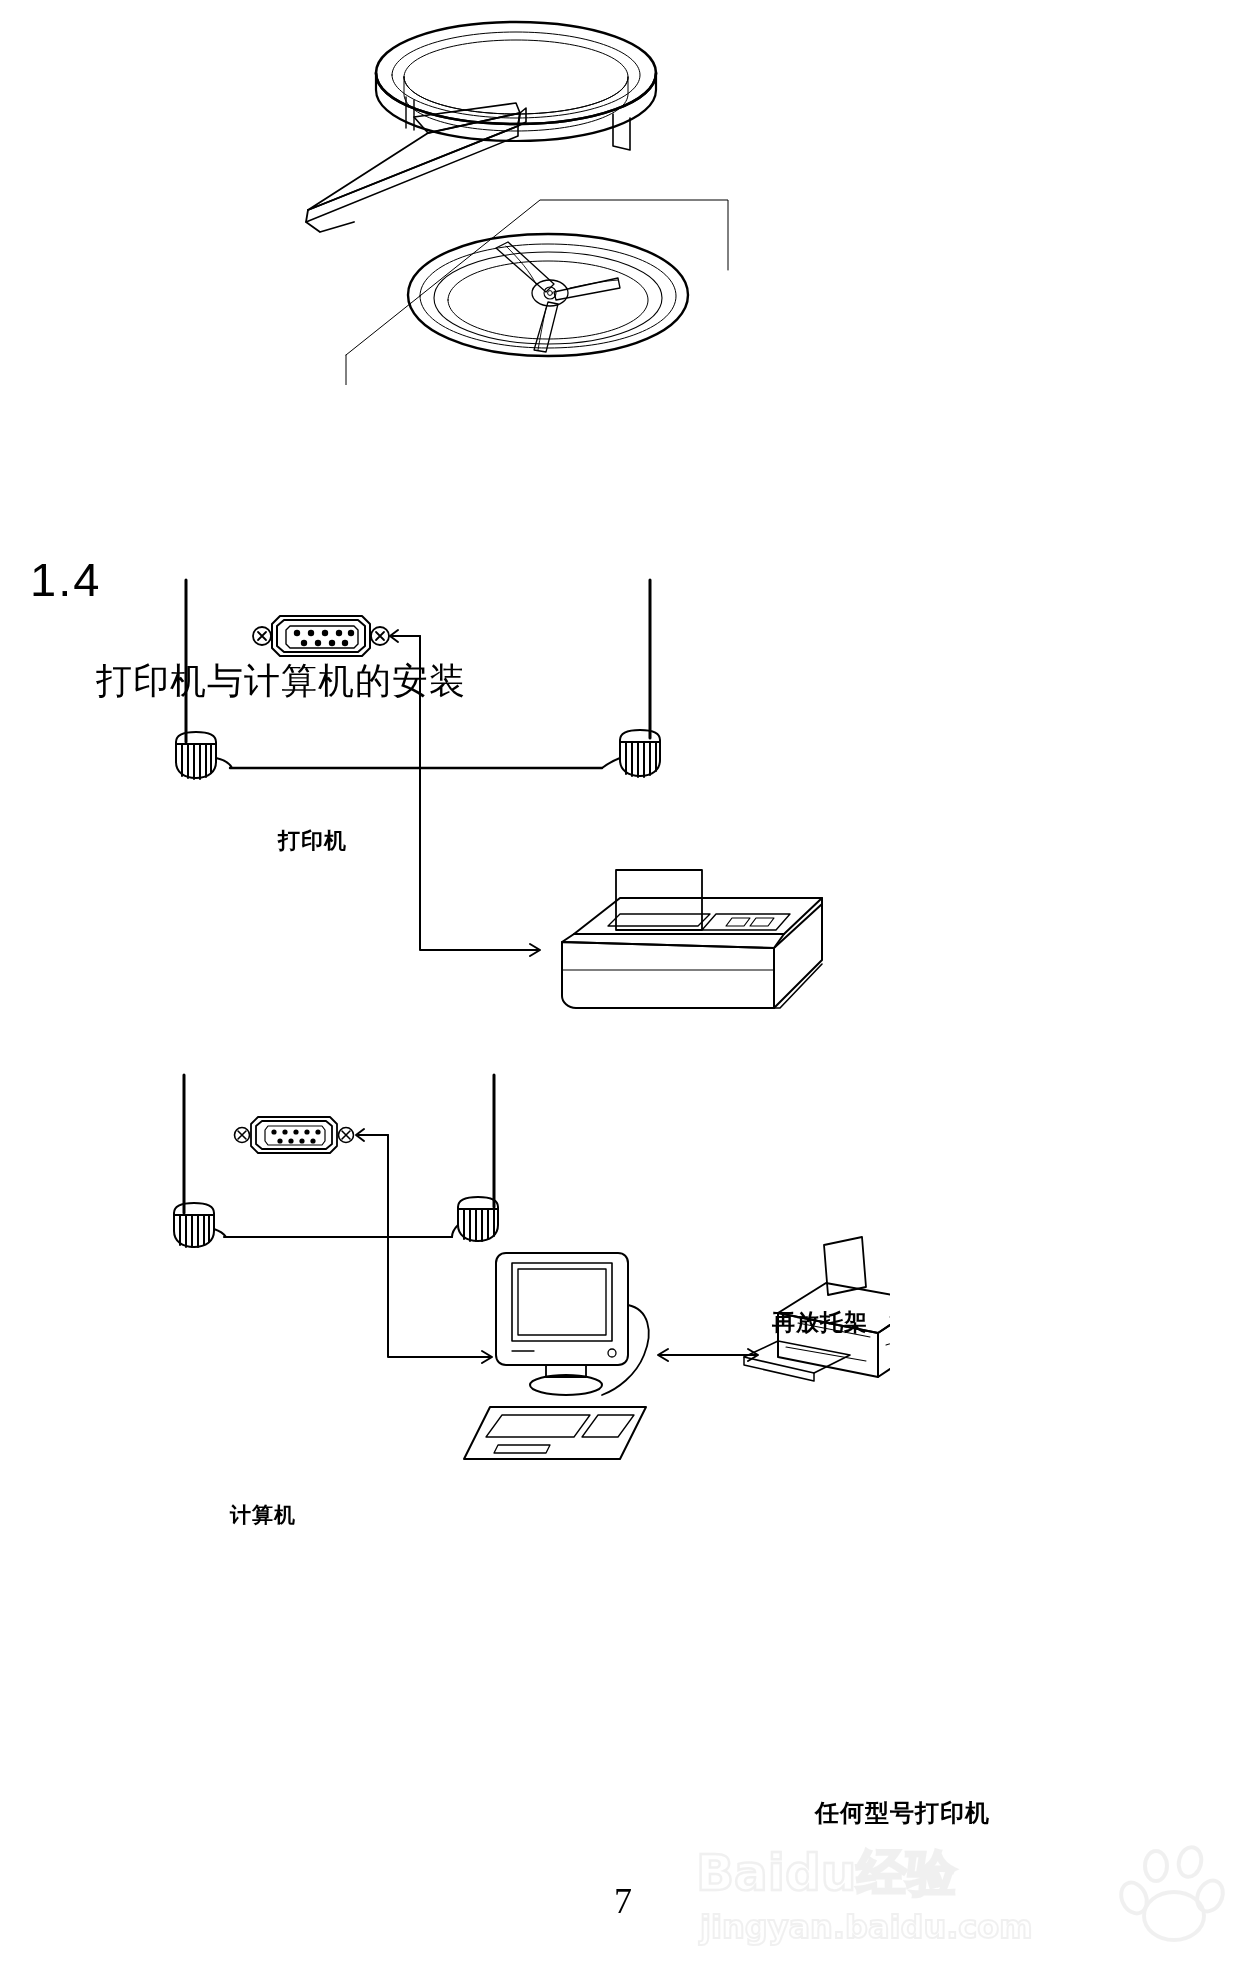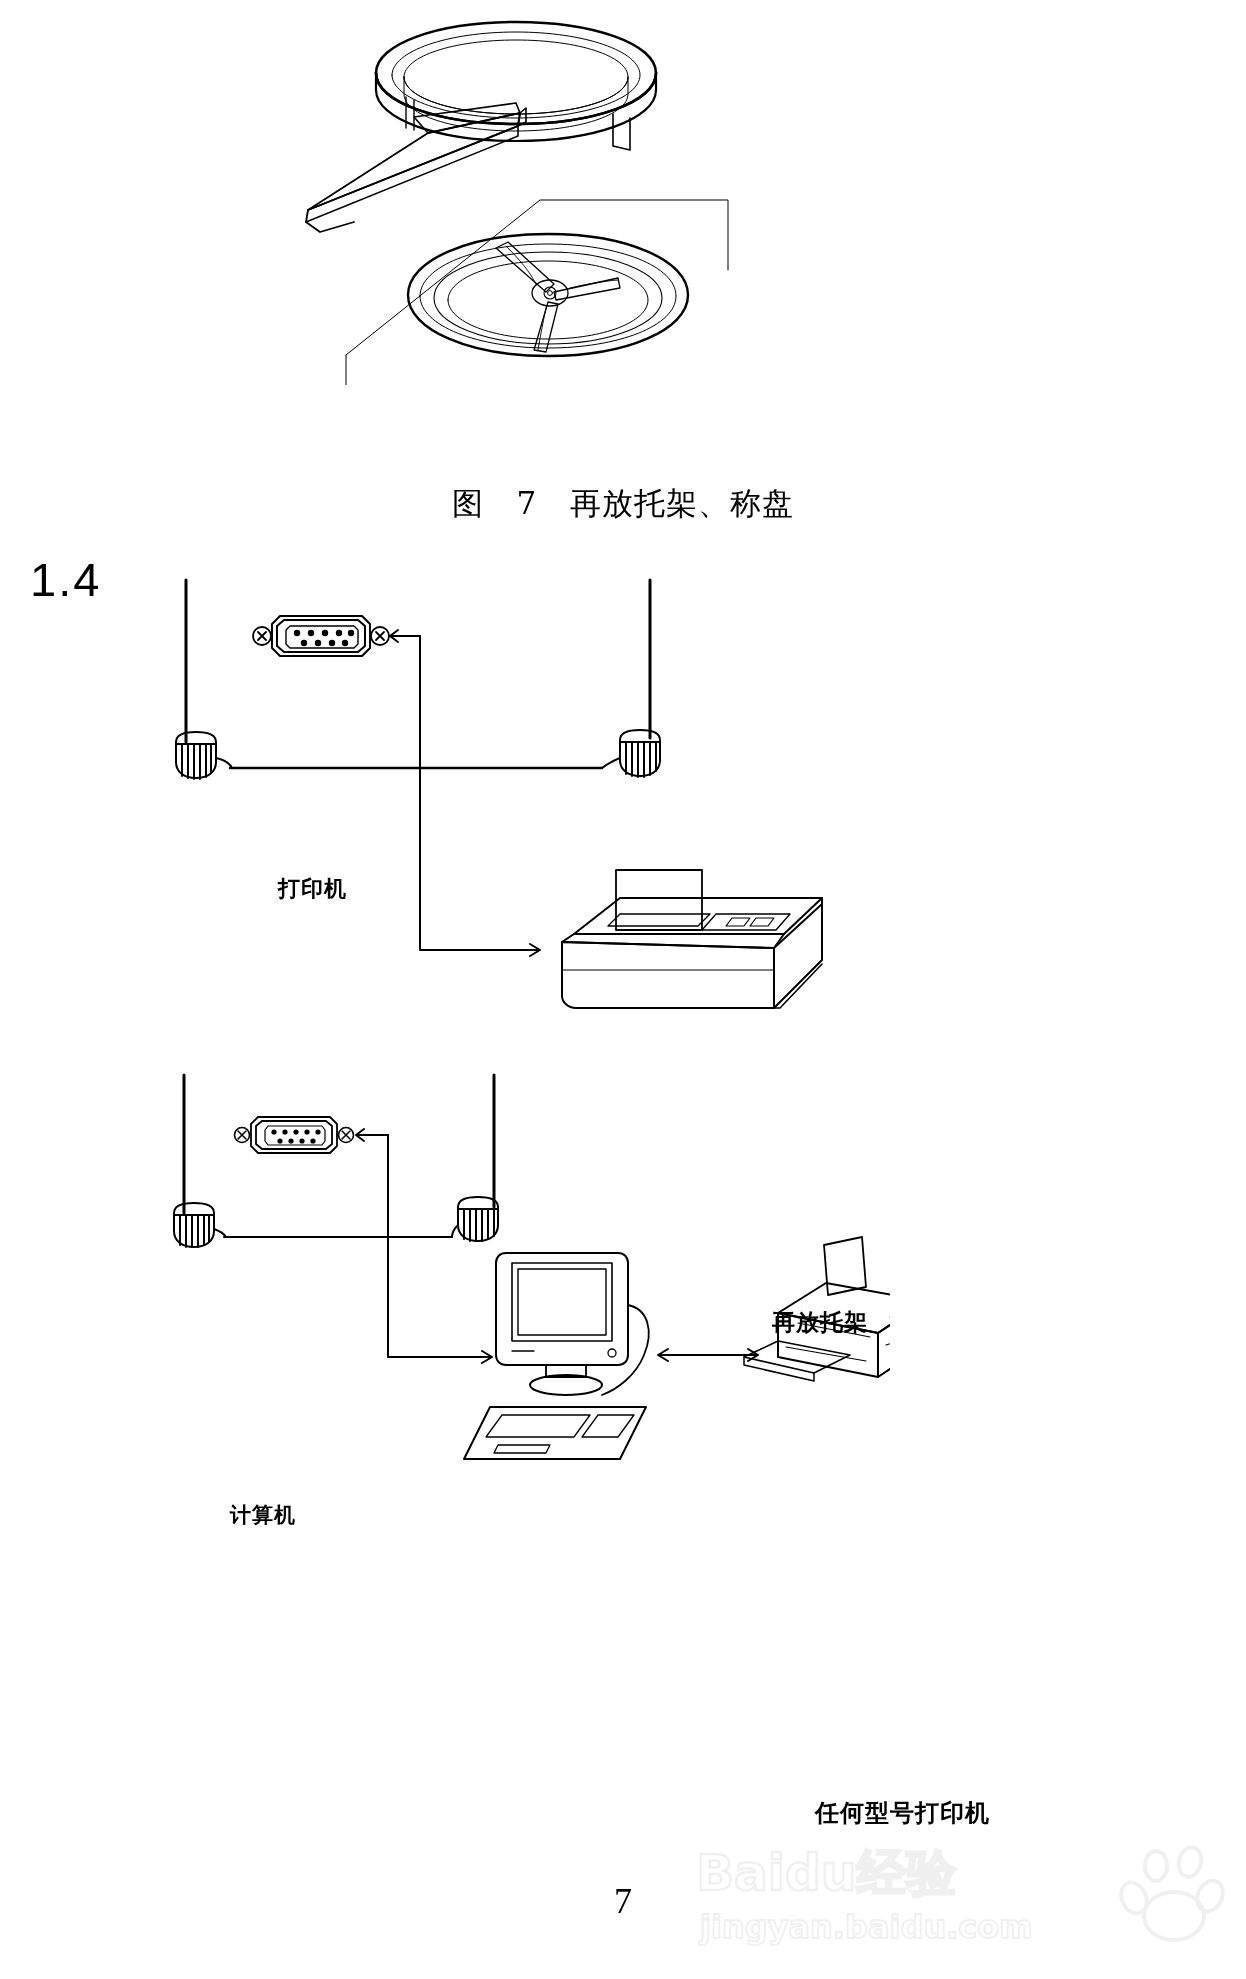--- a/index.html
+++ b/index.html
@@ -35,21 +35,21 @@
 
   
   #diagram-printer{position:absolute;left:150px;top:562px;width:720px;height:520px;}
   #diagram-computer{position:absolute;left:150px;top:1055px;width:740px;height:420px;}
 
   .dlabel{
     position:absolute;
     font-family:"DejaVu Sans","Liberation Sans",sans-serif;
     font-weight:700;color:#000;white-space:nowrap;
   }
-  #label-printer-port{left:278px;top:826px;font-size:22px;letter-spacing:1px;margin-top:48px;}
+  #label-printer-port{left:278px;top:826px;font-size:22px;letter-spacing:1px;}
   #label-dedicated-printer{left:772px;top:1307px;font-size:23px;letter-spacing:1px;}
   #label-computer-port{left:230px;top:1501px;font-size:21px;letter-spacing:1px;}
   #label-any-printer{left:815px;top:1797px;font-size:24px;letter-spacing:1px;}
 
   
   #page-number{
     position:absolute;left:0;top:1880px;width:1246px;text-align:center;
     font-family:"Liberation Serif","DejaVu Serif",serif;font-size:36px;
   }
 
@@ -105,24 +105,24 @@
       <path d="M292 270 C 302 270 310 276 310 283 C 310 290 302 296 292 296
                C 282 296 274 290 274 283 C 274 276 282 270 292 270 Z" stroke-width="1.3"></path>
       <circle cx="292" cy="283" r="6" stroke-width="1.1"></circle>
       <circle cx="292" cy="283" r="2.4" stroke-width="1"></circle>
       <path d="M248 236 C 262 250 272 262 278 274" stroke-width=".9"></path>
       <path d="M312 278 C 330 274 346 271 360 270" stroke-width=".9"></path>
       <path d="M288 298 C 285 312 282 328 280 340" stroke-width=".9"></path>
     </g>
   </svg>
 
-  <div id="fig7-caption">图   7   再放托架、称盘</div>
 
   <div id="section-number">1.4</div>
 
+  <div id="section-title">打印机与计算机的安装</div>
 
   <svg id="diagram-printer" viewBox="0 0 720 520" aria-hidden="true">
     <g fill="none" stroke="#000" stroke-linecap="round" stroke-linejoin="round">
 
       <path d="M36 18 L36 180" stroke-width="3"></path>
       <path d="M500 18 L500 176" stroke-width="3"></path>
       <path d="M80 206 L452 206" stroke-width="2.4"></path>
 
       <g stroke-width="2">
         <path d="M26 180 C 26 174 32 170 46 170 C 60 170 66 174 66 180

